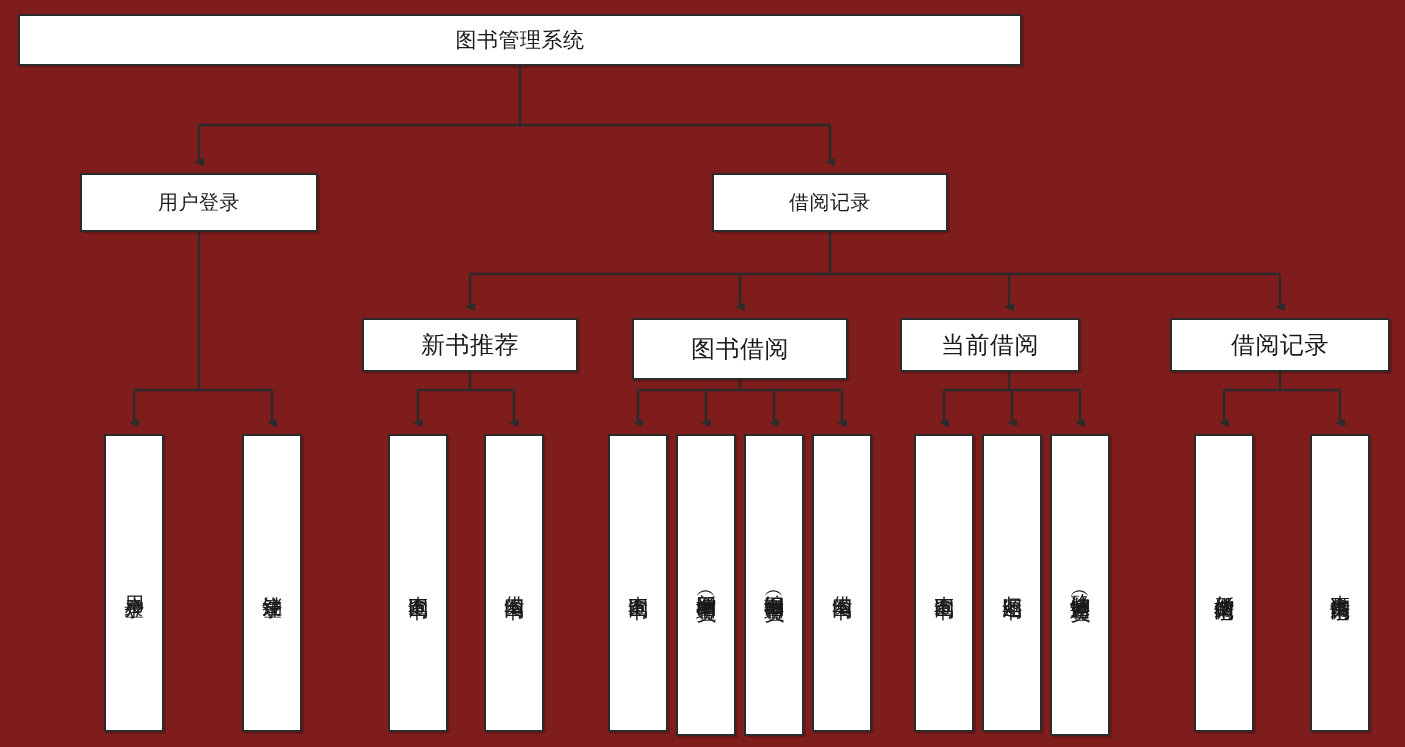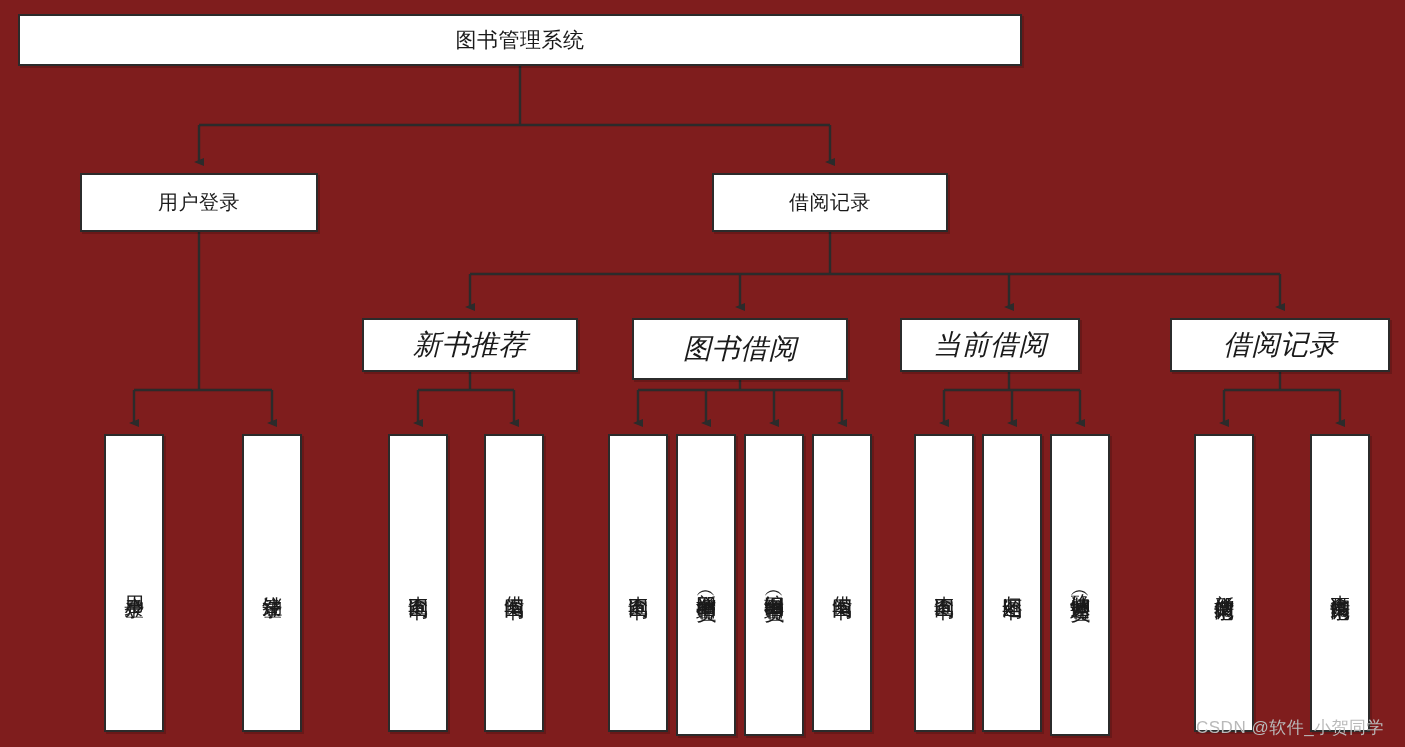--- a/index.html
+++ b/index.html
@@ -37,21 +37,21 @@
     box-shadow: 2px 2px 0 rgba(0,0,0,0.17);
   }
   .node .label {
     display: block;
     text-align: center;
     line-height: 1.15;
     letter-spacing: 0.5px;
   }
   .node.root .label { font-size: 21px; }
   .node.l2 .label   { font-size: 20px; }
-  .node.l3 .label   { font-size: 28px; font-style: italic; }
+  .node.l3 .label   { font-size: 24px; }
   .node.leaf {
     border-width: 2px;
     align-items: center;
   }
   .node.leaf .label {
     writing-mode: vertical-rl;
     text-orientation: upright;
     font-size: 20px;
     line-height: 1.18;
     letter-spacing: 1.5px;
@@ -168,14 +168,13 @@
         <span class="label">确认归还（管理员）</span>
       </div>
       <div class="node leaf" style="left: 1194px; top: 434px; width: 60px; height: 298px;">
         <span class="label">新增借阅记录</span>
       </div>
       <div class="node leaf" style="left: 1310px; top: 434px; width: 60px; height: 298px;">
         <span class="label">查询借阅记录</span>
       </div>
     </div>
 
-  <div class="watermark" style="left: 1196px; top: 716px;">CSDN @软件_小贺同学</div>
 </div>
 
 </body></html>

